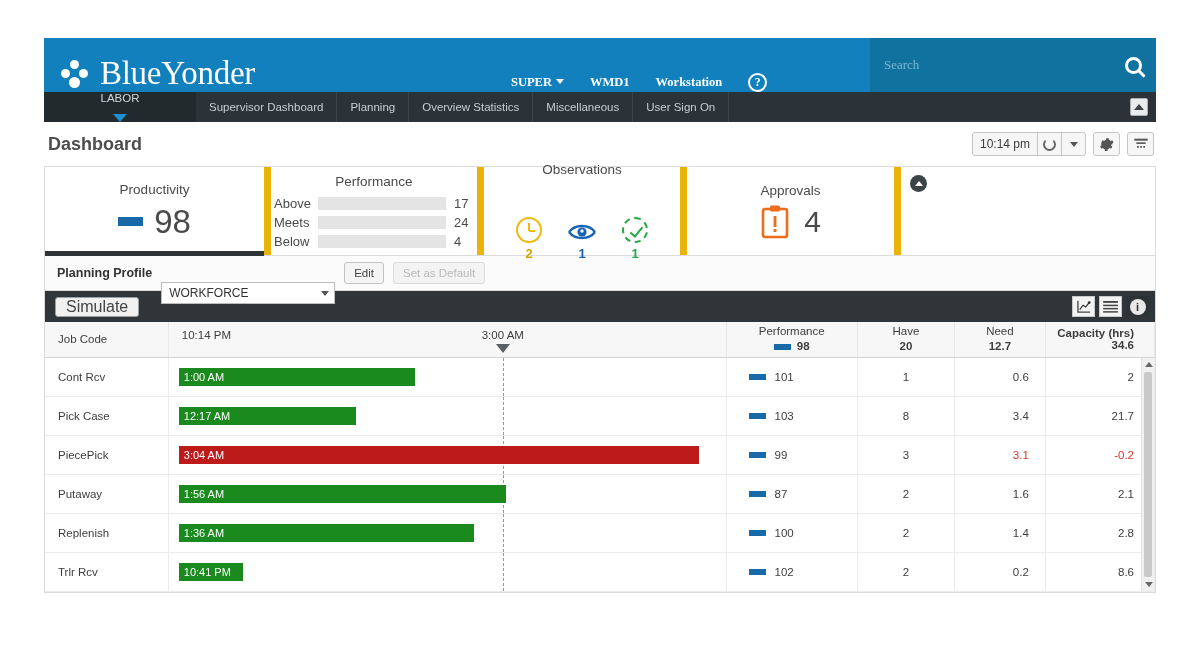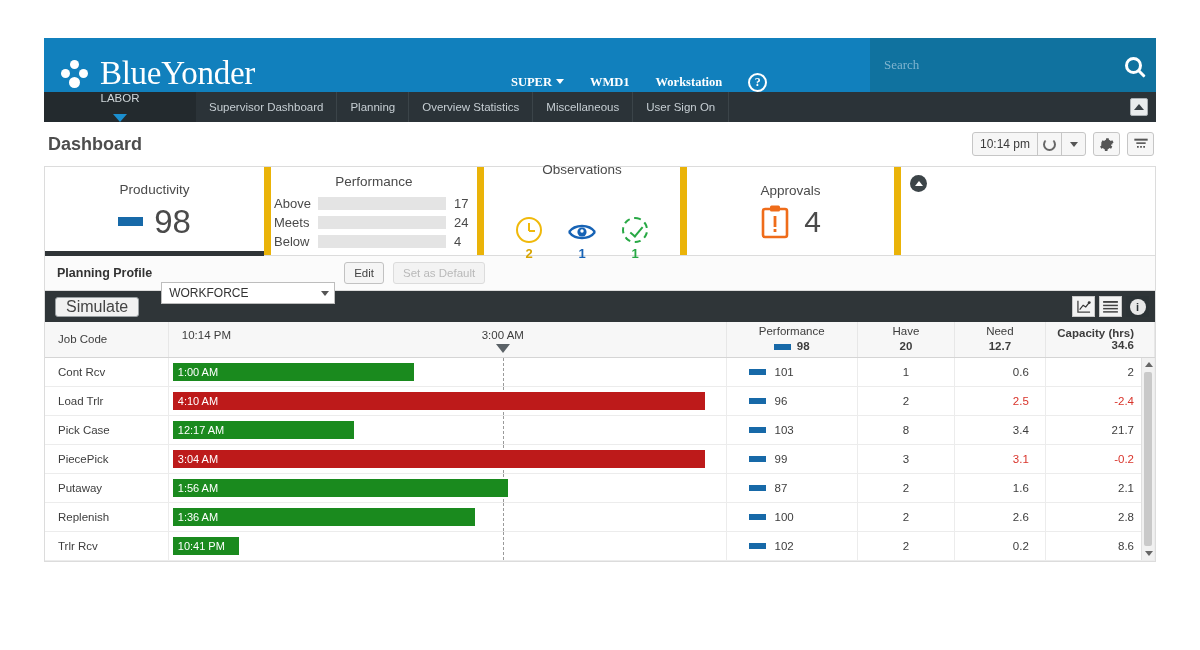--- a/index.html
+++ b/index.html
@@ -135,21 +135,21 @@
   table.grid th { background: #f7f7f7; border-bottom: 1px solid #d5d5d5;
     border-right: 1px solid #e7e7e7; font-size: 11.5px; color: #3d3d3d; height: 35px;
     font-weight: bold; vertical-align: middle; }
   table.grid th.tl { font-weight: normal; text-align: left; padding-left: 13px; }
   table.grid td { border-bottom: 1px solid #ececec; border-right: 1px solid #ececec;
     font-size: 11.5px; color: #3d3d3d; height: 29px; }
   .jobcode { color: #2f6fa7; padding-left: 13px; }
   .num { text-align: right; padding-right: 16px; }
   .num.red { color: #d9342b; }
   .perfcell { display: flex; align-items: center; gap: 9px; padding-left: 22px; }
-  .tl-cell { position: relative; padding: 4px; }
+  .tl-cell { position: relative; padding: 10px; }
   .bar { height: 18px; display: flex; align-items: center; color: #fff; font-size: 11px;
     padding-left: 5px; position: relative; z-index: 2; }
   .bar.green { background: #1a8a1e; }
   .bar.red { background: #bd1a1a; }
   .vline { position: absolute; top: 0; bottom: 0; width: 0; border-left: 1px dashed #9a9a9a; z-index: 1; }
   .hdr-tl { position: relative; }
   .hdr-tl .start { position: absolute; left: 13px; top: 7px; font-weight: normal; }
   .hdr-tl .mid { position: absolute; top: 7px; transform: translateX(-50%); font-weight: normal; }
   .hdr-tl .ptr { position: absolute; top: 22px; transform: translateX(-50%); width: 0; height: 0;
     border-left: 7px solid transparent; border-right: 7px solid transparent; border-top: 9px solid #5a6166; }
@@ -413,36 +413,20 @@
                 <span class="perfcell">
                   <span class="dash-blue sm"></span>
                   <span>101</span>
                 </span>
               </td>
             <td class="num" style="text-align:center;padding-right:0">1</td>
             <td class="num">0.6</td>
             <td class="num" style="padding-right:20px">2</td>
           </tr>
           <tr>
-            <td class="jobcode">Load Trlr</td>
-            <td class="tl-cell">
-                <div class="vline" style="left:60%"></div>
-                <div class="bar red" style="width:97%">4:10 AM</div>
-              </td>
-            <td>
-                <span class="perfcell">
-                  <span class="dash-blue sm"></span>
-                  <span>96</span>
-                </span>
-              </td>
-            <td class="num" style="text-align:center;padding-right:0">2</td>
-            <td class="num red">2.5</td>
-            <td class="num red" style="padding-right:20px">-2.4</td>
-          </tr>
-          <tr>
             <td class="jobcode">Pick Case</td>
             <td class="tl-cell">
                 <div class="vline" style="left:60%"></div>
                 <div class="bar green" style="width:33%">12:17 AM</div>
               </td>
             <td>
                 <span class="perfcell">
                   <span class="dash-blue sm"></span>
                   <span>103</span>
                 </span>
@@ -489,21 +473,21 @@
                 <div class="vline" style="left:60%"></div>
                 <div class="bar green" style="width:55%">1:36 AM</div>
               </td>
             <td>
                 <span class="perfcell">
                   <span class="dash-blue sm"></span>
                   <span>100</span>
                 </span>
               </td>
             <td class="num" style="text-align:center;padding-right:0">2</td>
-            <td class="num">2.6</td>
+            <td class="num">1.4</td>
             <td class="num" style="padding-right:20px">2.8</td>
           </tr>
           <tr>
             <td class="jobcode">Trlr Rcv</td>
             <td class="tl-cell">
                 <div class="vline" style="left:60%"></div>
                 <div class="bar green" style="width:12%">10:41 PM</div>
               </td>
             <td>
                 <span class="perfcell">

